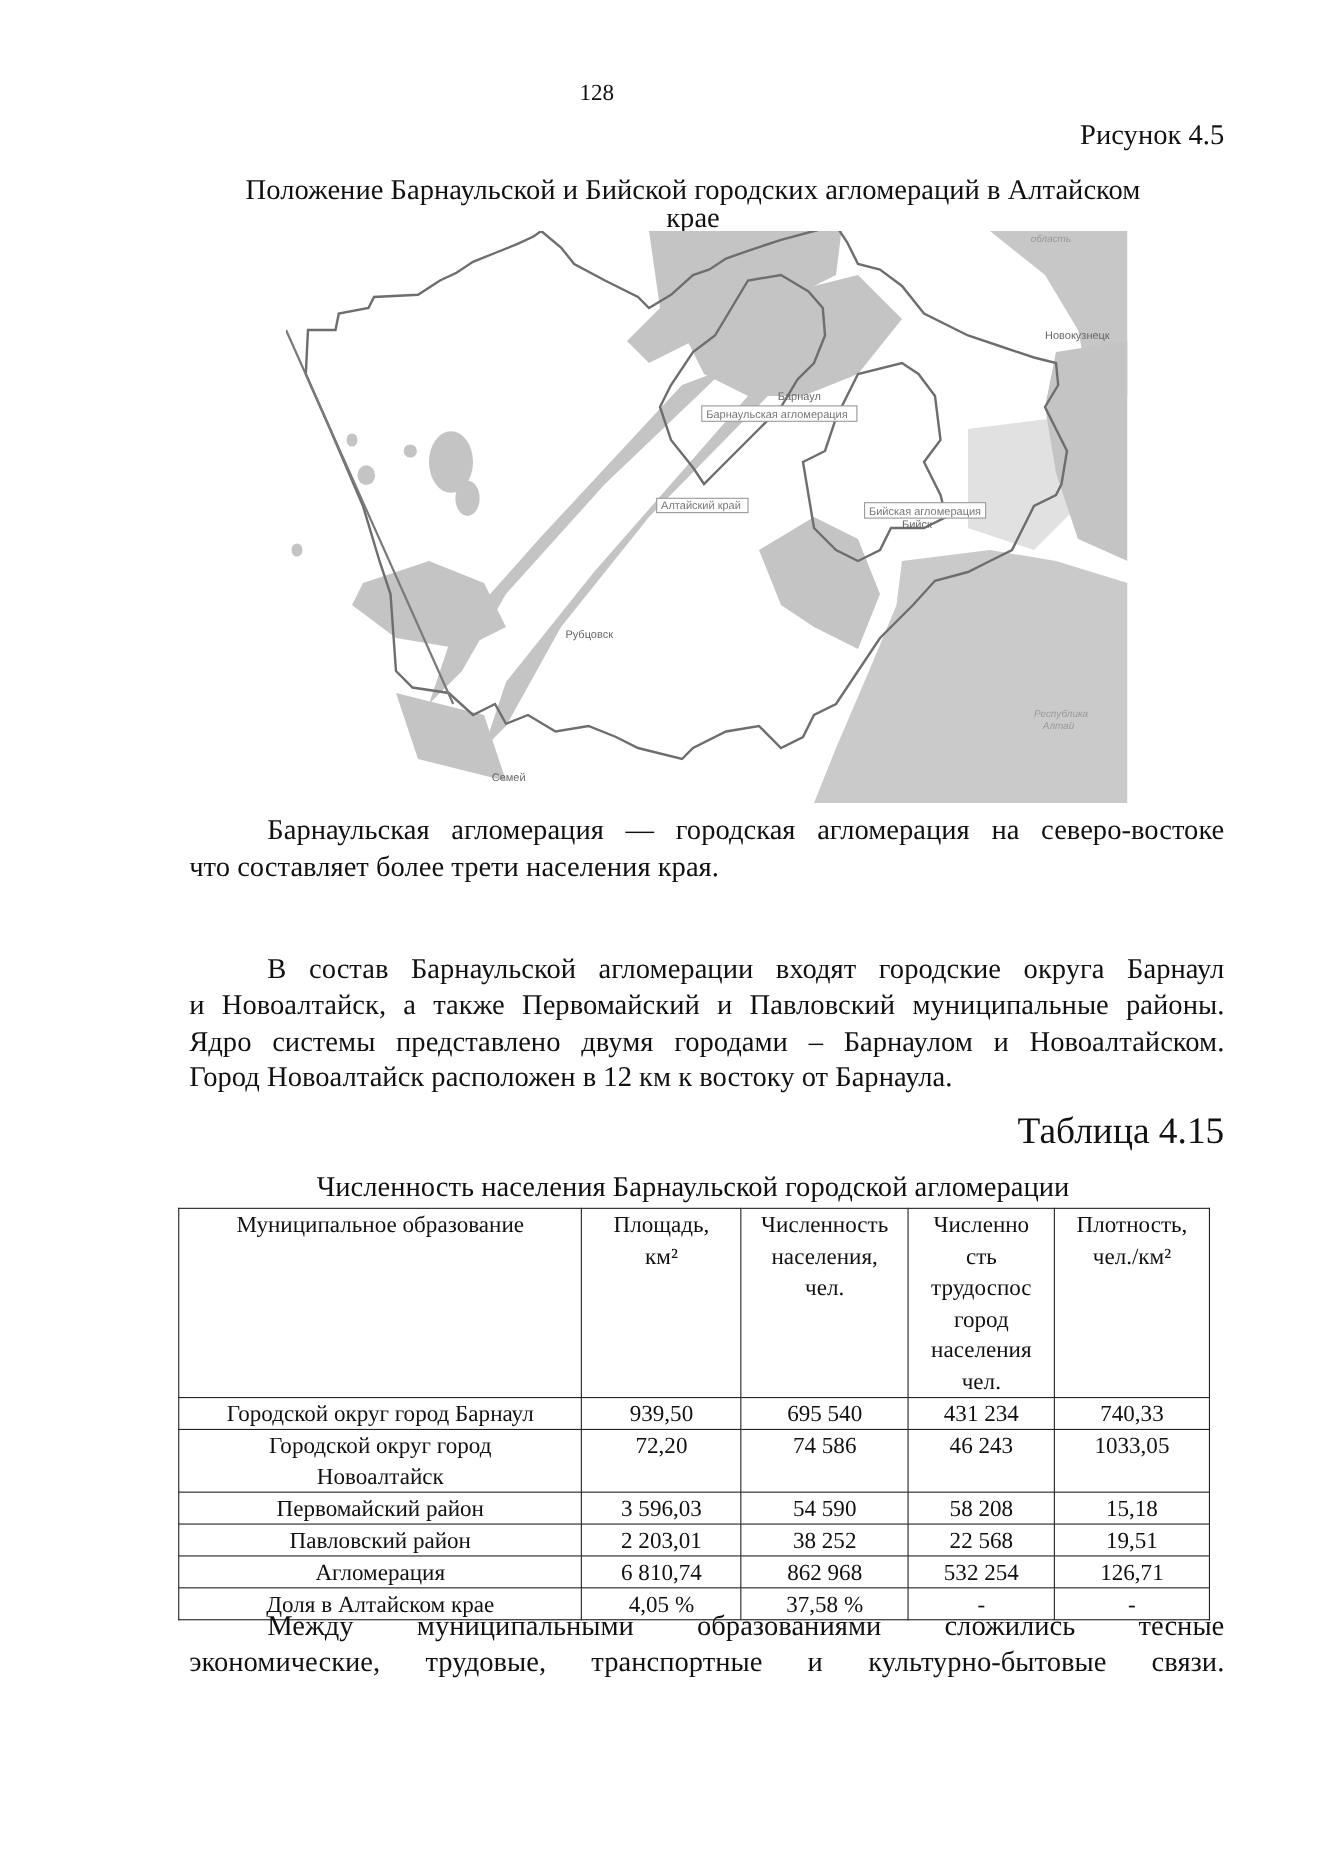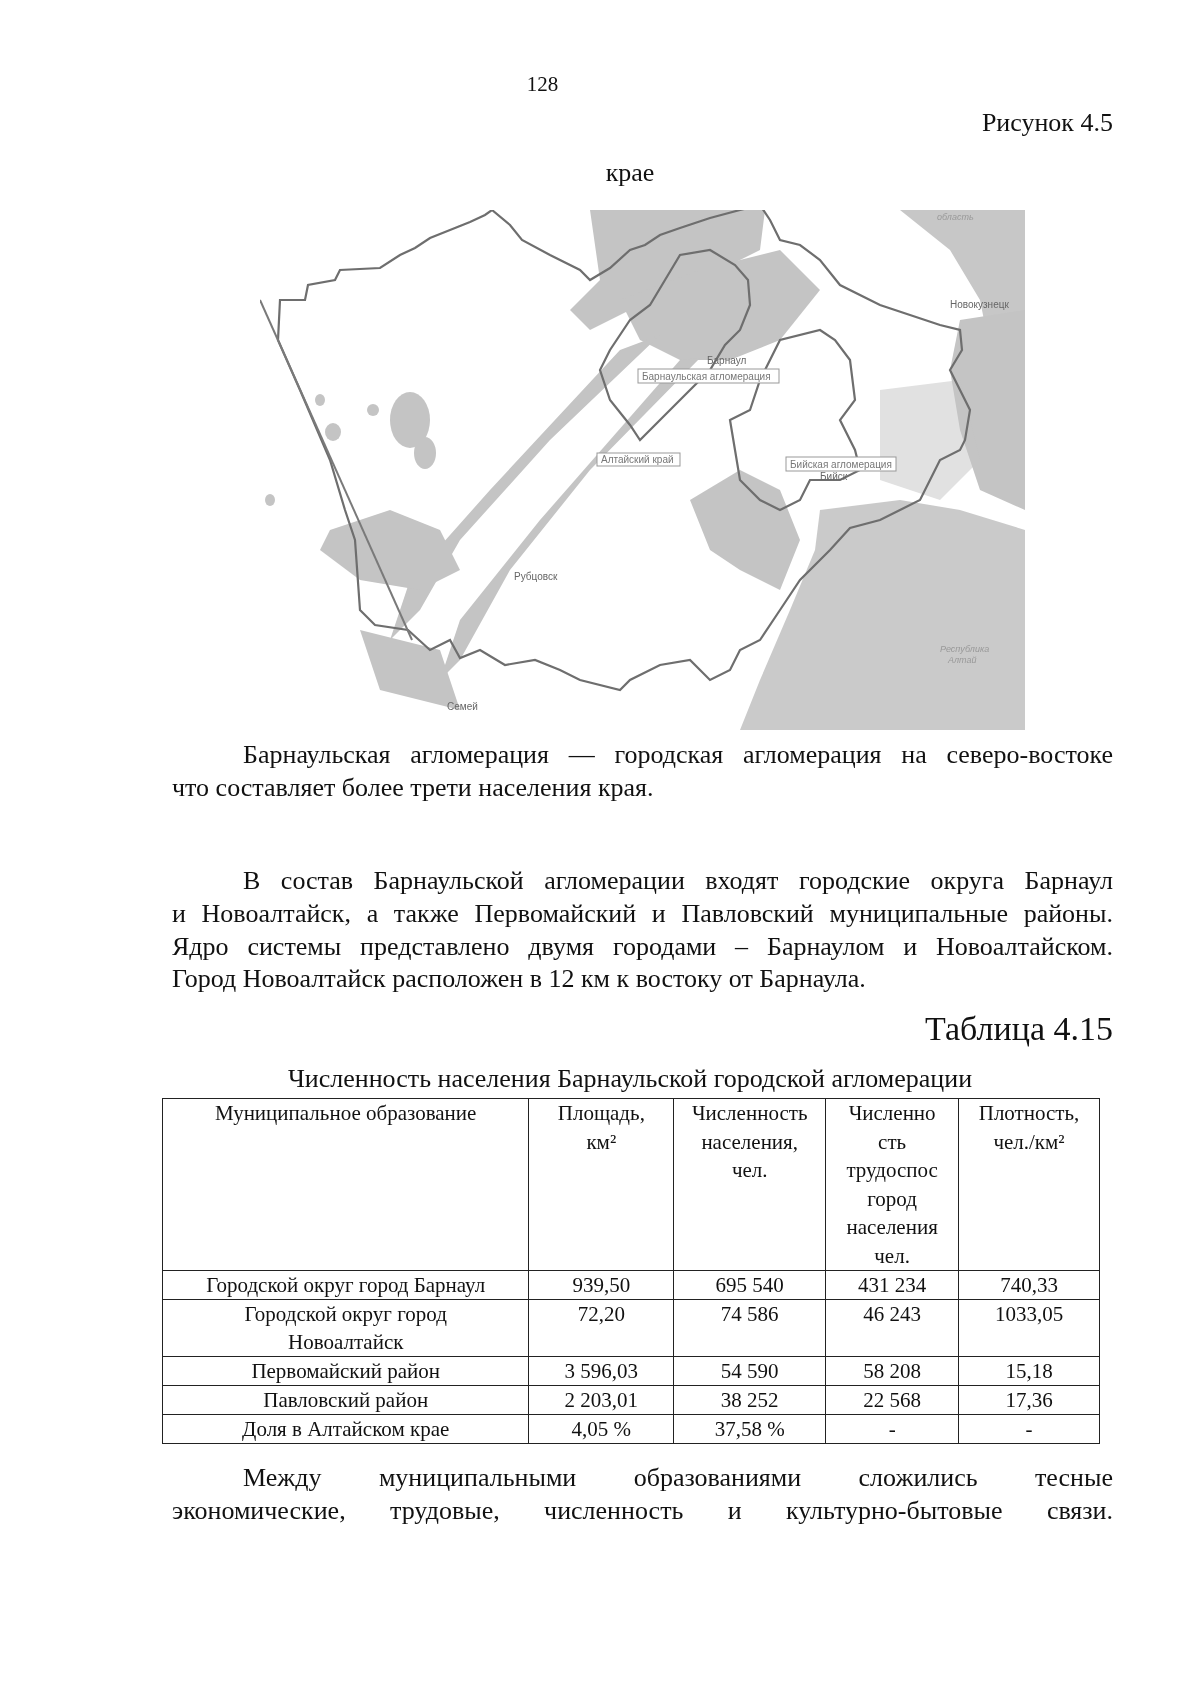--- a/index.html
+++ b/index.html
@@ -22,20 +22,21 @@
   .map-label { font-family:"Liberation Sans","DejaVu Sans",sans-serif; font-size:10px; fill:#666; }
   .map-box-text { font-family:"Liberation Sans","DejaVu Sans",sans-serif; font-size:10px; fill:#777; }
   .map-italic { font-family:"Liberation Sans","DejaVu Sans",sans-serif; font-size:9px; fill:#999; font-style:italic; }
 </style>
 </head>
 <body>
 
 <div class="abs page-num">128</div>
 <div class="abs fig-label">Рисунок 4.5</div>
 <div class="abs fig-title">
+  <div>Положение Барнаульской и Бийской городских агломераций в Алтайском</div>
   <div>крае</div>
 </div>
 
 <svg class="abs map" viewBox="0 0 765 520" xmlns="http://www.w3.org/2000/svg">
   <rect width="765" height="520" fill="#ffffff"></rect>
   <g fill="#c4c4c4">
 
     <path d="M330 0 L505 0 L500 40 L460 60 L420 70 L380 95 L330 120 L310 100 L340 70 Z"></path>
     <path d="M505 0 L640 0 L690 40 L720 90 L730 140 L765 150 L765 0 Z" opacity="0.95"></path>
     <path d="M360 90 L440 60 L520 40 L560 80 L520 130 L470 150 L420 150 L380 130 Z"></path>
@@ -143,28 +144,35 @@
       <td>3 596,03</td>
       <td>54 590</td>
       <td>58 208</td>
       <td>15,18</td>
     </tr>
     <tr>
       <td>Павловский район</td>
       <td>2 203,01</td>
       <td>38 252</td>
       <td>22 568</td>
-      <td>17,36</td>
+      <td>19,51</td>
+    </tr>
+    <tr>
+      <td>Агломерация</td>
+      <td>6 810,74</td>
+      <td>862 968</td>
+      <td>532 254</td>
+      <td>126,71</td>
     </tr>
     <tr>
       <td>Доля в Алтайском крае</td>
       <td>4,05 %</td>
       <td>37,58 %</td>
       <td>-</td>
       <td>-</td>
     </tr>
   </tbody>
 </table>
 
 <div class="abs para" style="top:1462px;">
   <span class="line indent just">Между муниципальными образованиями сложились тесные</span>
-  <span class="line just">экономические, трудовые, численность и культурно-бытовые связи.</span>
+  <span class="line just">экономические, трудовые, транспортные и культурно-бытовые связи.</span>
 </div>
 
 </body></html>

